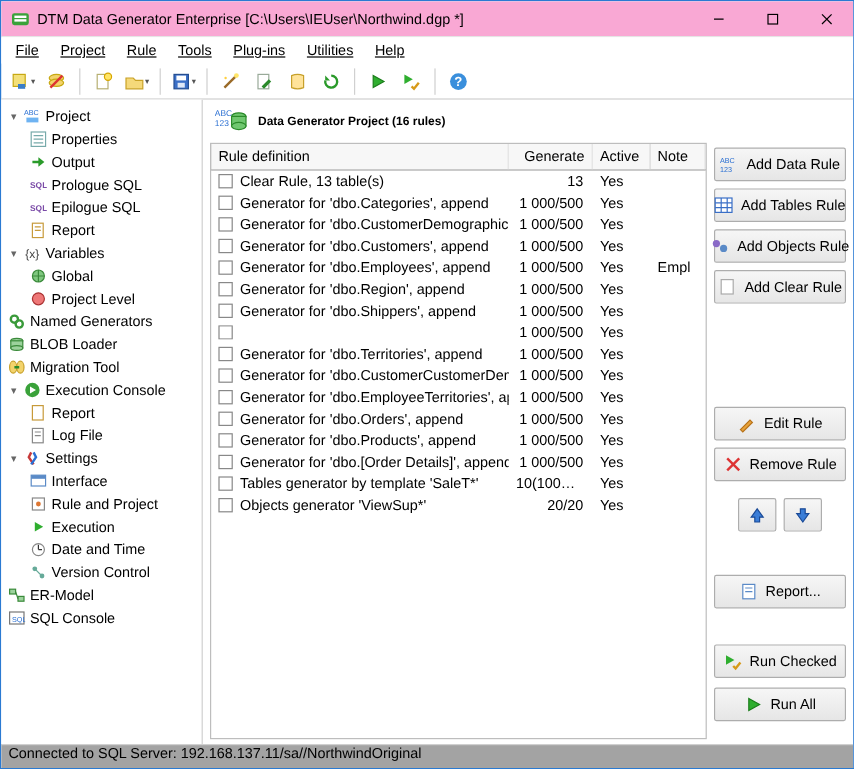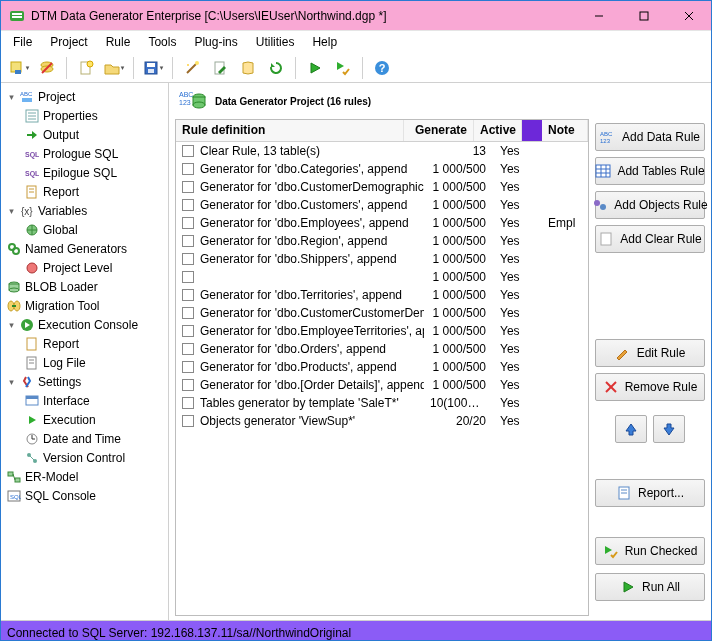--- a/index.html
+++ b/index.html
@@ -30,20 +30,21 @@
   .titlebar .win-btn { width:45px; height:29px; display:flex; align-items:center; justify-content:center; color:#333; }
   
   .menubar {
     height: 22px;
     display:flex;
     align-items:center;
     padding: 0 4px;
     background:#fff;
     border-bottom:0;
     gap:2px;
+    text-decoration:underline;
   }
   .menubar .menu-item { padding: 2px 8px; }
   
   .toolbar {
     height: 30px;
     display:flex;
     align-items:center;
     padding: 2px 6px;
     gap:4px;
     border-bottom:1px solid #d0d0d0;
@@ -80,29 +81,29 @@
   .main {
     flex:1; display:flex; flex-direction:column; min-width:0;
   }
   .main-header {
     height:36px; display:flex; align-items:center; gap:8px; padding:0 10px;
   }
   .main-header .title { font-size:10px; font-weight:bold; }
   .content-row { flex:1; display:flex; min-height:0; }
   .grid-wrap { flex:1; border:1px solid #bdbdbd; margin:0 4px 4px 6px; display:flex; flex-direction:column; min-width:0; }
   .grid-head {
-    display:flex; height:22px; background:#6d28d9; border-bottom:1px solid #d0d0d0;font-weight:bold;
+    display:flex; height:22px; background:#737373; border-bottom:1px solid #d0d0d0;
   }
   .grid-head .col {
     border-right:1px solid #e3e3e3; padding:3px 6px; color:#000; background:#f7f7f7;
   }
   .col.def { flex:1; min-width:0; }
   .col.gen { width:70px; text-align:right; }
   .col.act { width:48px; }
-  .col.note { width:46px;margin-left:20px; }
+  .col.note { width:46px; }
   .grid-body { flex:1; overflow:auto; }
   .row {
     display:flex; height:18px; align-items:center;
   }
   .row .cell { padding:0 6px; overflow:hidden; text-overflow:ellipsis; white-space:nowrap; }
   .row .def { flex:1; display:flex; align-items:center; gap:6px; min-width:0; }
   .row .gen { width:70px; text-align:right; padding-right:8px;}
   .row .act { width:48px; }
   .row .note { width:46px; }
   .chk { width:12px; height:12px; border:1px solid #888; background:#fff; flex-shrink:0; }
@@ -116,22 +117,22 @@
     background:linear-gradient(#f6f6f6,#e6e6e6);
     display:flex; align-items:center; justify-content:center; gap:6px;
     padding:0 6px; border-radius:2px; font-size:12px;
   }
   .sbtn .ic { width:16px; height:16px; display:flex; align-items:center; justify-content:center; flex-shrink:0; }
   .sbtn .lbl { flex:0 0 auto; }
   .arrow-group { display:flex; gap:6px; justify-content:center; }
   .arrow-btn { width:32px; height:28px; border:1px solid #adadad; background:linear-gradient(#f6f6f6,#e6e6e6); display:flex; align-items:center; justify-content:center; border-radius:2px;}
   
   .statusbar {
-    height:20px; border-top:1px solid #d0d0d0; display:flex; align-items:flex-end;
-    padding:0 6px; background:#8b5cf6; font-size:12px;
+    height:20px; border-top:1px solid #d0d0d0; display:flex; align-items:flex-start;
+    padding:0 6px; background:#a3a3a3; font-size:12px;
   }
   svg { display:block; }
 </style>
 </head>
 <body>
 
 <div class="titlebar">
   <span class="app-icon">
     <svg width="16" height="16">
         <rect x="1" y="3" width="14" height="10" fill="#3aa23a" rx="2"></rect>
@@ -322,37 +323,37 @@
     </div>
     <div class="tree-node child">
         <span class="tree-icon">
           <svg width="14" height="14">
             <circle cx="7" cy="7" r="5" fill="#7fc77f" stroke="#3a8a3a"></circle>
             <path d="M2 7 h10 M7 2 v10" stroke="#3a8a3a"></path>
           </svg>
         </span>
         <span class="tree-label">Global</span>
       </div>
+    <div class="tree-node child">
+        <span class="tree-icon">
+          <svg width="14" height="14">
+            <circle cx="7" cy="7" r="5" fill="#e77" stroke="#a33"></circle>
+          </svg>
+        </span>
+        <span class="tree-label">Project Level</span>
+      </div>
+
     <div class="tree-node">
         <span class="tree-icon">
           <svg width="14" height="14">
             <circle cx="5" cy="5" r="3" fill="none" stroke="#3a9a3a" stroke-width="2"></circle>
             <circle cx="9" cy="9" r="3" fill="none" stroke="#3a9a3a" stroke-width="2"></circle>
           </svg>
         </span>
         <span class="tree-label">Named Generators</span>
-      </div>
-
-    <div class="tree-node child">
-        <span class="tree-icon">
-          <svg width="14" height="14">
-            <circle cx="7" cy="7" r="5" fill="#e77" stroke="#a33"></circle>
-          </svg>
-        </span>
-        <span class="tree-label">Project Level</span>
       </div>
     <div class="tree-node">
         <span class="tree-icon">
           <svg width="14" height="14">
             <ellipse cx="7" cy="4" rx="5" ry="2" fill="#9cd29c" stroke="#3a8a3a"></ellipse>
             <rect x="2" y="4" width="10" height="6" fill="#9cd29c" stroke="#3a8a3a"></rect>
             <ellipse cx="7" cy="10" rx="5" ry="2" fill="#9cd29c" stroke="#3a8a3a"></ellipse>
           </svg>
         </span>
         <span class="tree-label">BLOB Loader</span>
@@ -408,20 +409,29 @@
       <span class="tree-label">Settings</span>
     </div>
     <div class="tree-node child">
         <span class="tree-icon">
           <svg width="14" height="14">
             <rect x="1" y="2" width="12" height="9" fill="#fff" stroke="#5a8ac7"></rect>
             <rect x="1" y="2" width="12" height="3" fill="#5a8ac7"></rect>
           </svg>
         </span>
         <span class="tree-label">Interface</span>
+      </div>
+    <div class="tree-node child">
+        <span class="tree-icon">
+          <svg width="14" height="14">
+            <rect x="2" y="2" width="10" height="10" fill="#fff" stroke="#888"></rect>
+            <circle cx="7" cy="7" r="2" fill="#d73"></circle>
+          </svg>
+        </span>
+        <span class="tree-label">Rule and Project</span>
       </div>
     <div class="tree-node child">
         <span class="tree-icon">
           <svg width="14" height="14">
             <path d="M4 3 L11 7 L4 11 Z" fill="#2fae2f"></path>
           </svg>
         </span>
         <span class="tree-label">Execution</span>
       </div>
     <div class="tree-node child">

